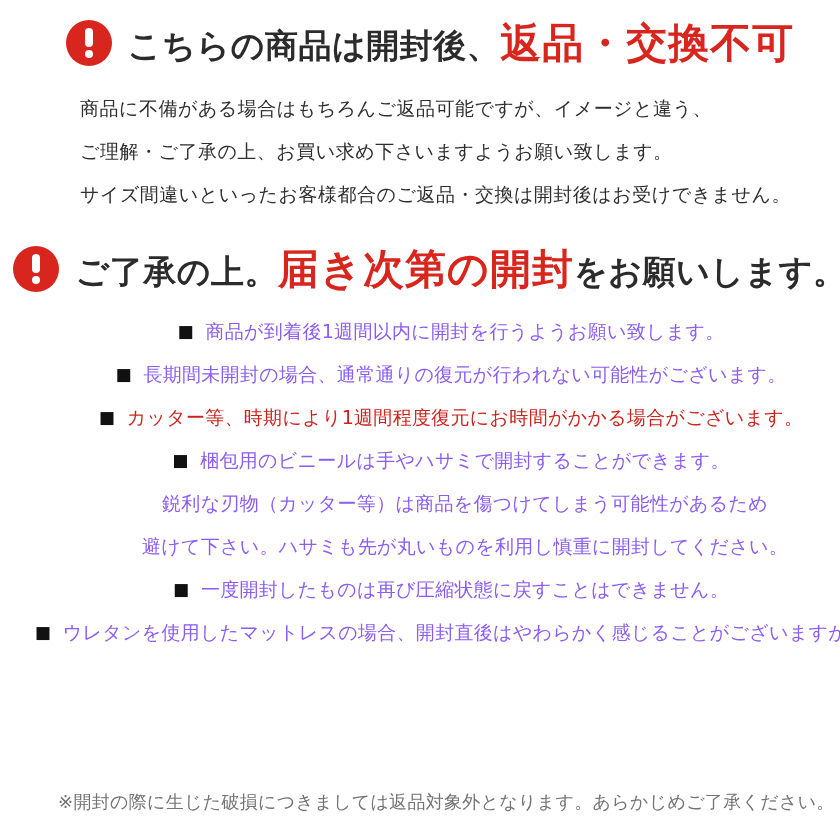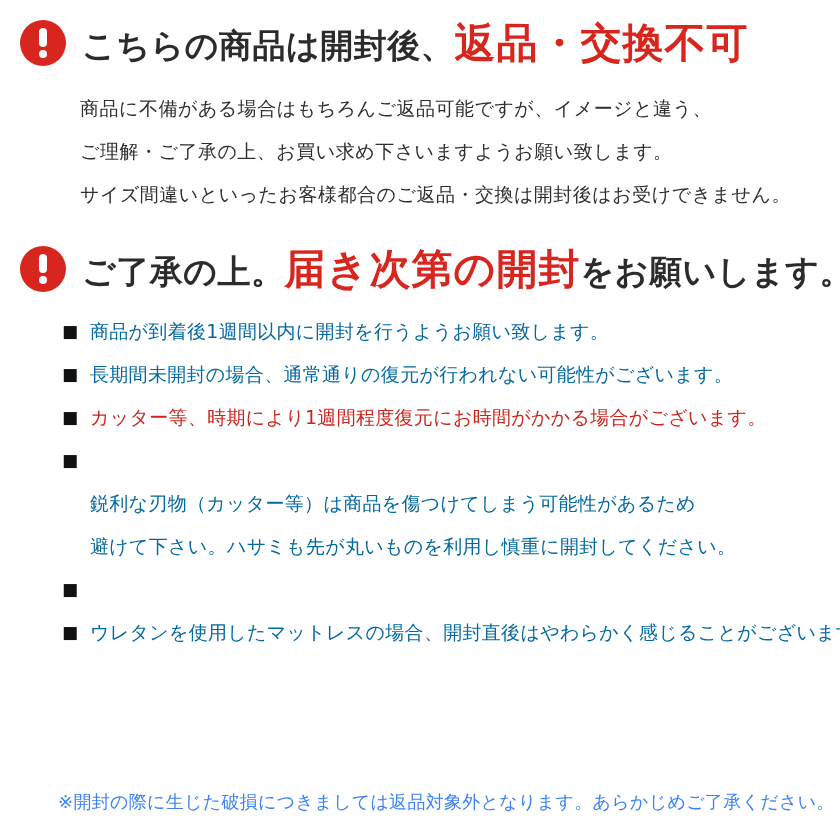--- a/index.html
+++ b/index.html
@@ -1,15 +1,15 @@
 <!DOCTYPE html>
 <html lang="ja"><head>
 <meta charset="utf-8">
 <style>
-  * { margin: 0; padding: 0; box-sizing: border-box; }
+  * { margin: 0; padding: 0; box-sizing: border-box; justify-content: center; }
   html, body { width: 840px; height: 840px; }
   body {
     background: #ffffff;
     font-family: "DejaVu Sans", "Liberation Sans", sans-serif;
     color: #2e2e2e;
     overflow: hidden;
     width: 840px;
     height: 840px;
     position: relative;
   }
@@ -97,32 +97,32 @@
     width: 20px;
     font-size: 17px;
     line-height: 20px;
     color: #111111;
     margin-right: 8px;
   }
   .b-text {
     font-size: 19px;
     line-height: 20px;
     letter-spacing: 0.3px;
-    color: #0369a1;
+    color: #8b5cf6;
   }
   .b-row.red .b-text { color: #cc241c; }
 
   
   .footer-note {
     position: absolute;
     left: 58px;
     top: 790px;
     font-size: 18px;
     letter-spacing: 0.3px;
-    color: #3b82f6;
+    color: #737373;
     white-space: nowrap;
   }
 </style>
 </head>
 <body>
 
 <div class="section-header first">
   <div class="alert-icon">
     <div class="excl-bar"></div>
     <div class="excl-dot"></div>
@@ -156,31 +156,33 @@
   <div class="b-row">
     <span class="b-marker">■</span>
     <span class="b-text">長期間未開封の場合、通常通りの復元が行われない可能性がございます。</span>
   </div>
   <div class="b-row red">
     <span class="b-marker">■</span>
     <span class="b-text">カッター等、時期により1週間程度復元にお時間がかかる場合がございます。</span>
   </div>
   <div class="b-row">
     <span class="b-marker">■</span>
+    <span class="b-text">梱包用のビニールは手やハサミで開封することができます。</span>
   </div>
   <div class="b-row">
     <span class="b-marker"></span>
     <span class="b-text">鋭利な刃物（カッター等）は商品を傷つけてしまう可能性があるため</span>
   </div>
   <div class="b-row">
     <span class="b-marker"></span>
     <span class="b-text">避けて下さい。ハサミも先が丸いものを利用し慎重に開封してください。</span>
   </div>
   <div class="b-row">
     <span class="b-marker">■</span>
+    <span class="b-text">一度開封したものは再び圧縮状態に戻すことはできません。</span>
   </div>
   <div class="b-row">
     <span class="b-marker">■</span>
     <span class="b-text">ウレタンを使用したマットレスの場合、開封直後はやわらかく感じることがございますが、</span>
   </div>
 </div>
 
 <div class="footer-note">※開封の際に生じた破損につきましては返品対象外となります。あらかじめご了承ください。</div>
 
 </body></html>

